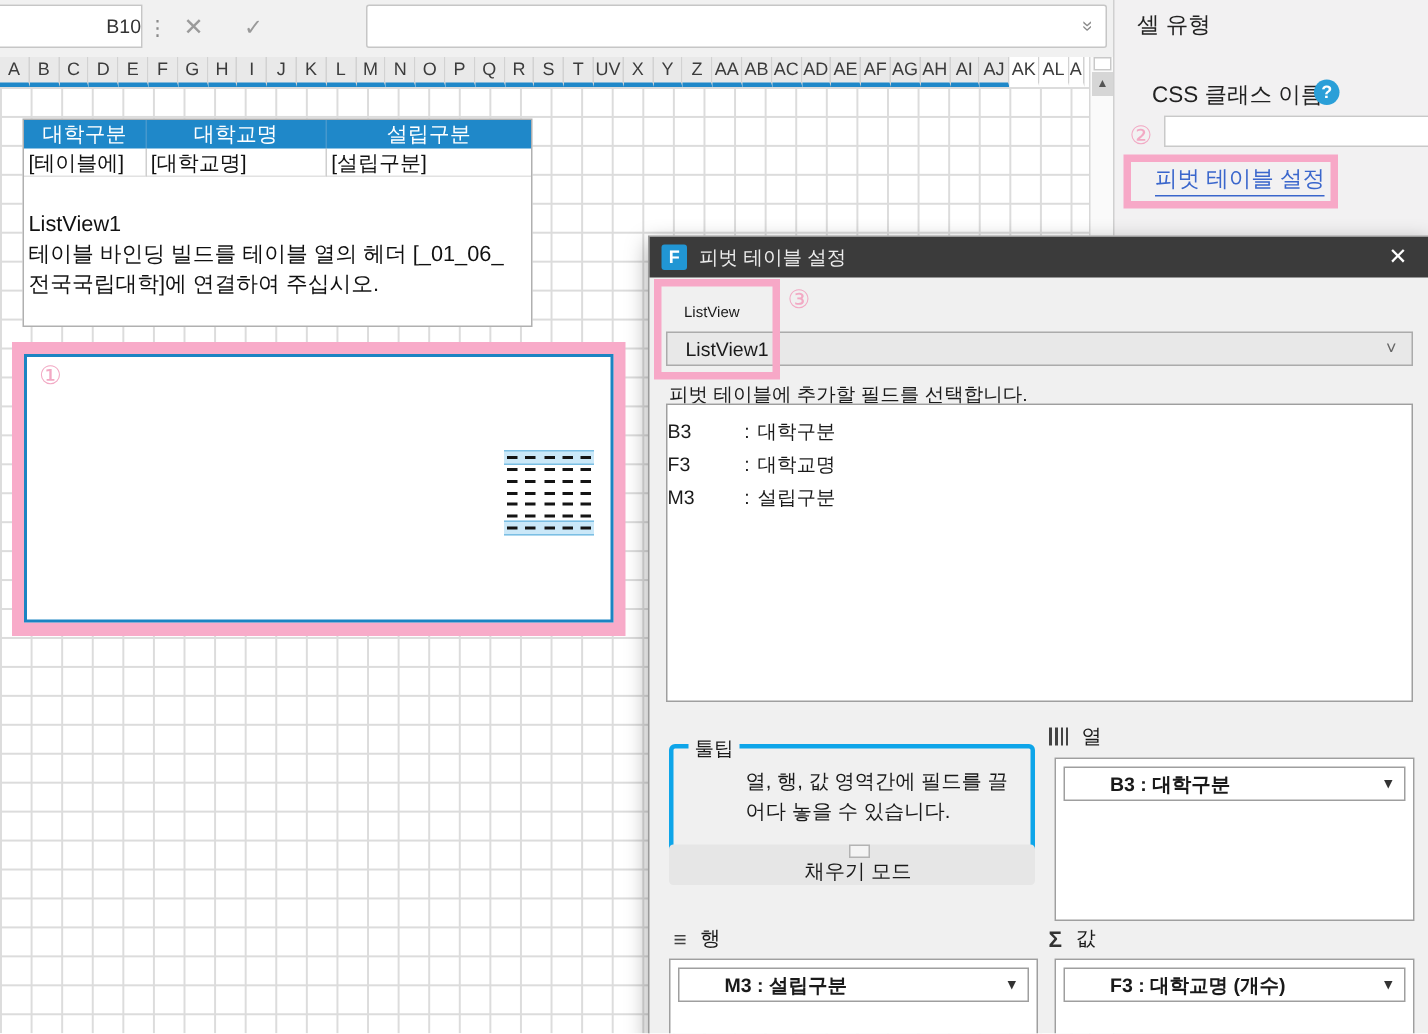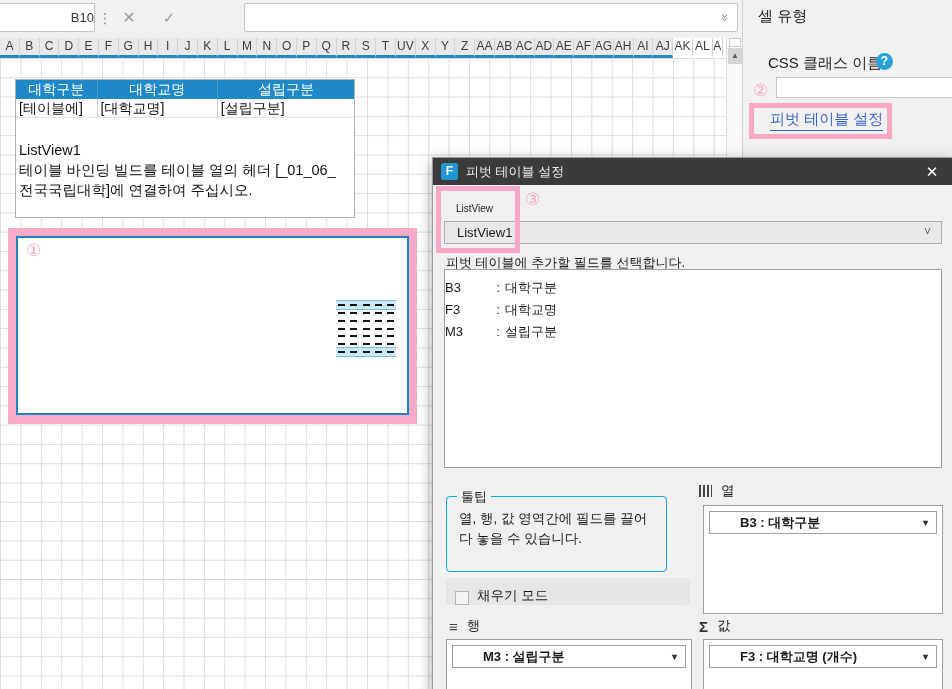--- a/index.html
+++ b/index.html
@@ -97,27 +97,27 @@
   .dlg-dropdown { position:absolute; left:11px; top:63px; width:498px; height:23px; background:#e8e8e8;
     border:1px solid #ababab; font-size:13px; color:#1a1a1a; line-height:21px; padding-left:12px; }
   .dlg-dd-chev { position:absolute; right:10px; top:0; color:#666; font-size:12px; }
   .dlg-pinkbox { position:absolute; left:3px; top:28px; width:84px; height:67px; border:5px solid #f7a8c7; }
   .dlg-hint { position:absolute; left:13px; top:96px; font-size:13px; color:#1a1a1a; }
   .dlg-fieldlist { position:absolute; left:11px; top:111px; width:498px; height:199px; background:#fff;
     border:1px solid #9f9f9f; padding-top:7px; }
   .fl-row { height:22px; display:flex; font-size:13px; color:#1a1a1a; line-height:22px; }
   .fl-key { width:46px; text-align:left; }
   .fl-sep { width:14px; text-align:center; }
-  .tooltip-group { position:absolute; left:13px; top:338px; width:221px; height:76px;
-    border:1px solid #0ea5e9; border-radius:4px; }
+  .tooltip-group { position:absolute; left:13px; top:338px; width:244px; height:76px;
+    border:3px solid #0ea5e9; border-radius:4px;padding-left:36px; }
   .tooltip-legend { position:absolute; left:10px; top:-9px; background:#f0f0f0; padding:0 4px;
     font-size:13px; color:#1a1a1a; }
   .tooltip-text { padding:12px 10px 0 12px; font-size:13.5px; color:#1a1a1a; line-height:20px; }
-  .fillmode { position:absolute; left:13px; top:420px; width:244px; height:27px; background:#e6e6e6;
-    border-radius:3px; display:flex; align-items:flex-end; }
+  .fillmode { position:absolute; left:13px; top:405px; width:244px; height:27px; background:#e6e6e6;
+    border-radius:3px; display:flex; align-items:center;flex-direction:column; }
   .checkbox { width:14px; height:14px; background:#f4f4f4; border:1px solid #b3b3b3; margin-left:9px; }
   .fillmode-label { font-size:13.5px; color:#1a1a1a; margin-left:8px; }
   .sec-label { position:absolute; font-size:13.5px; color:#1a1a1a; display:flex; align-items:center; gap:9px; }
   .lbl-rows { left:16px; top:459px; } .lbl-cols { left:266px; top:324px; } .lbl-vals { left:266px; top:459px; }
   .icon-rows { font-size:15px; color:#444; }
   .icon-cols { display:inline-block; width:13px; height:12px;
     background:repeating-linear-gradient(90deg,#444 0 2px,transparent 2px 4px); }
   .icon-sigma { font-size:15px; color:#333; font-weight:bold; }
   .sec-box { position:absolute; background:#fff; border:1px solid #9f9f9f;font-weight:bold; }
   .box-rows { left:13px; top:481px; width:246px; height:59px; }

